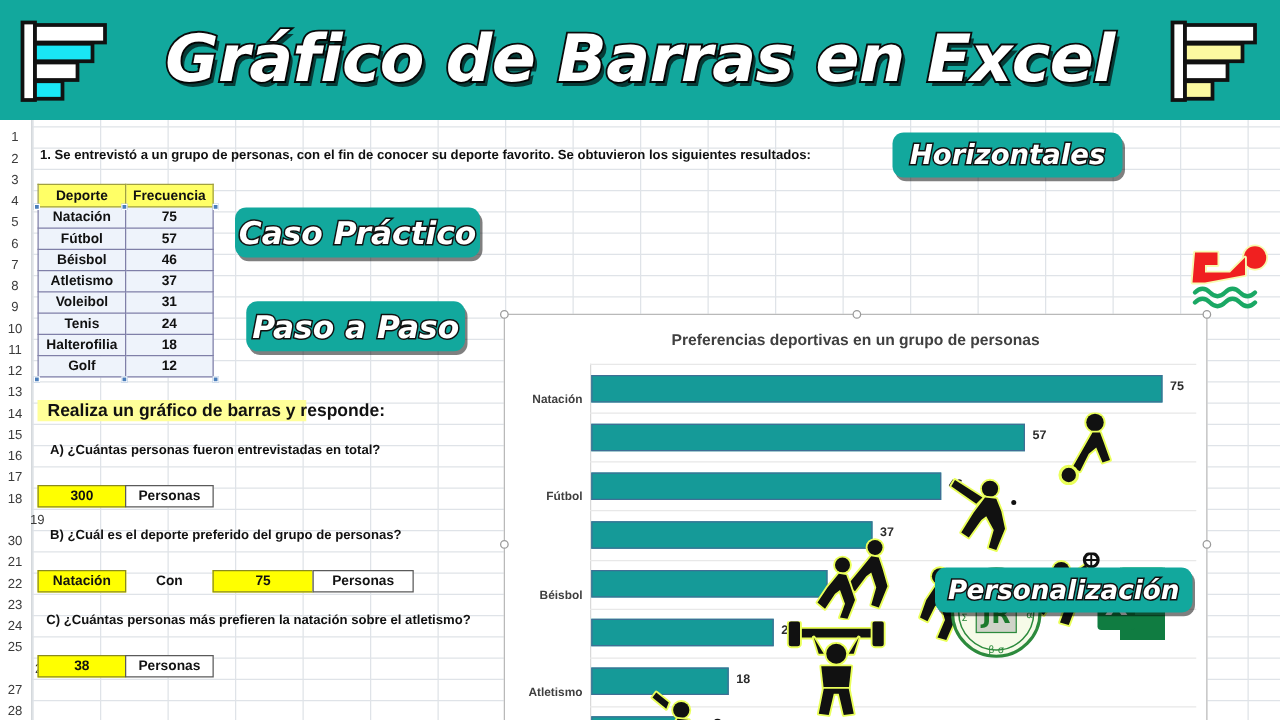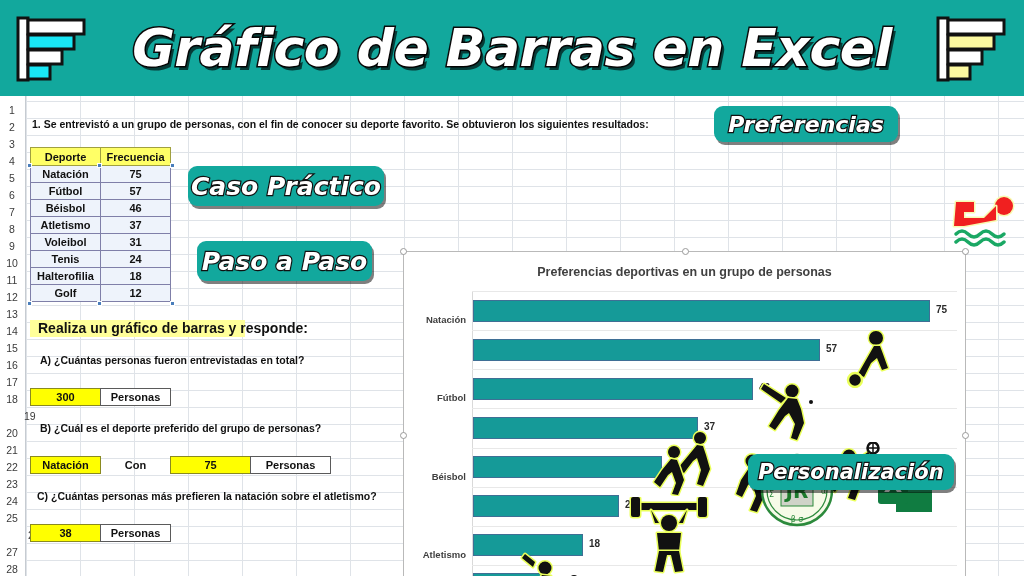--- a/index.html
+++ b/index.html
@@ -245,21 +245,21 @@
         <div class="rownum" style="top: 161px;">10</div>
         <div class="rownum" style="top: 178px;">11</div>
         <div class="rownum" style="top: 195px;">12</div>
         <div class="rownum" style="top: 212px;">13</div>
         <div class="rownum" style="top: 229px;">14</div>
         <div class="rownum" style="top: 246px;">15</div>
         <div class="rownum" style="top: 263px;">16</div>
         <div class="rownum" style="top: 280px;">17</div>
         <div class="rownum" style="top: 297px;">18</div>
         <div class="rownum" style="top: 314px; padding-left: 24px;">19</div>
-        <div class="rownum" style="top: 331px;">20</div>
+        <div class="rownum" style="top: 331px;">30</div>
         <div class="rownum" style="top: 348px;">21</div>
         <div class="rownum" style="top: 365px;">22</div>
         <div class="rownum" style="top: 382px;">23</div>
         <div class="rownum" style="top: 399px;">24</div>
         <div class="rownum" style="top: 416px;">25</div>
         <div class="rownum" style="top: 433px; padding-left: 28px;">26</div>
         <div class="rownum" style="top: 450px;">27</div>
         <div class="rownum" style="top: 467px;">28</div>
       </div>
 
@@ -492,21 +492,21 @@
 
     <div class="badge" style="left:197px; top:145px; width:175px; height:40px;">
       <span style="font-size:25px;">Paso a Paso</span>
     </div>
 
     <div class="badge" style="left:188px; top:70px; width:196px; height:40px;">
       <span style="font-size:25px;">Caso Práctico</span>
     </div>
 
     <div class="badge" style="left:714px; top:10px; width:184px; height:36px;">
-      <span style="font-size:22px;">Preferencias</span>
+      <span style="font-size:22px;">Horizontales</span>
     </div>
 
     <div class="badge" style="left:748px; top:358px; width:206px; height:36px;">
       <span style="font-size:21px;">Personalización</span>
     </div>
 
   </div>
 </div>
 
 </body></html>

